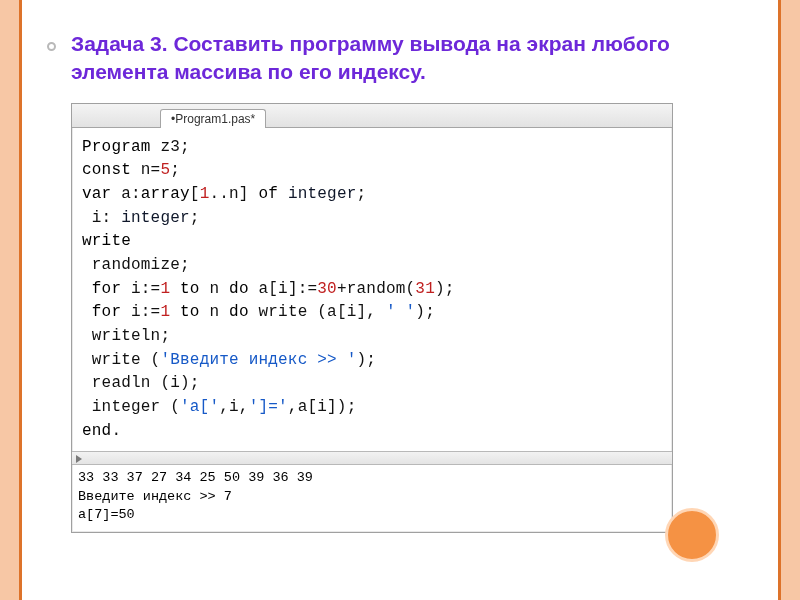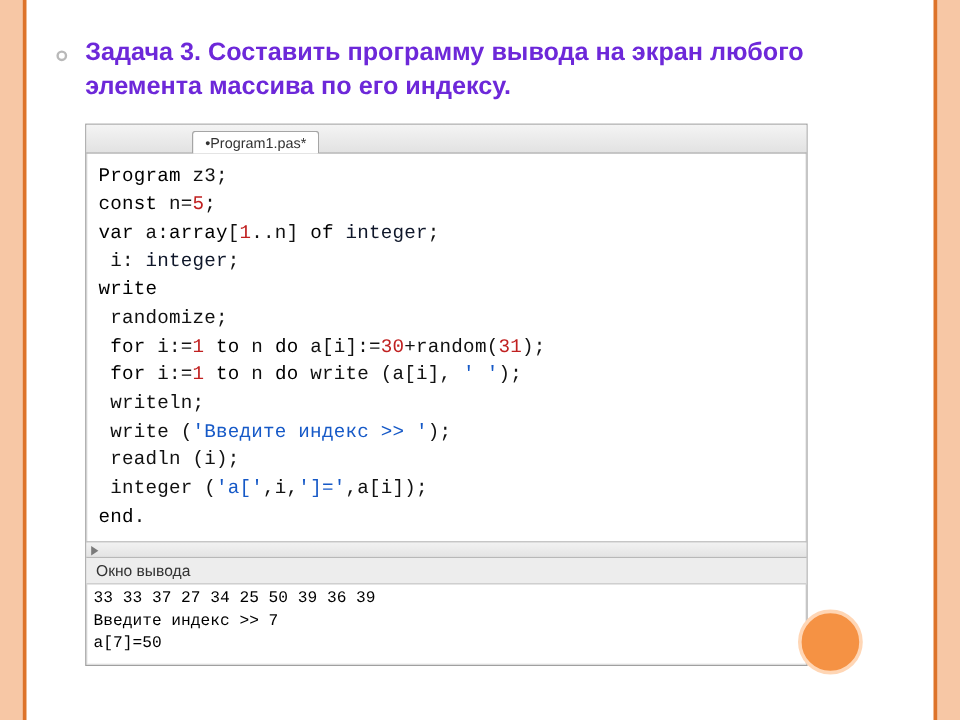--- a/index.html
+++ b/index.html
@@ -146,21 +146,20 @@
 <span> randomize;</span>
 <span> </span><span class="kw">for</span><span> i:=</span><span class="num">1</span><span> </span><span class="kw">to</span><span> n </span><span class="kw">do</span><span> a[i]:=</span><span class="num">30</span><span>+random(</span><span class="num">31</span><span>);</span>
 <span> </span><span class="kw">for</span><span> i:=</span><span class="num">1</span><span> </span><span class="kw">to</span><span> n </span><span class="kw">do</span><span> write (a[i], </span><span class="str">' '</span><span>);</span>
 <span> writeln;</span>
 <span> write (</span><span class="str">'Введите индекс &gt;&gt; '</span><span>);</span>
 <span> readln (i);</span>
 <span> integer (</span><span class="str">'a['</span><span>,i,</span><span class="str">']='</span><span>,a[i]);</span>
 <span class="kw">end</span><span>.</span></div>
 
     <div class="sep"></div>
-    <div class="panel-title">Окно вывода</div>
 
     <div class="output"><span>33 33 37 27 34 25 50 39 36 39</span>
 <span>Введите индекс &gt;&gt; 7</span>
 <span>a[7]=50</span></div>
 
   </div>
 
   <div class="orange-circle"></div>
 
 </div>

